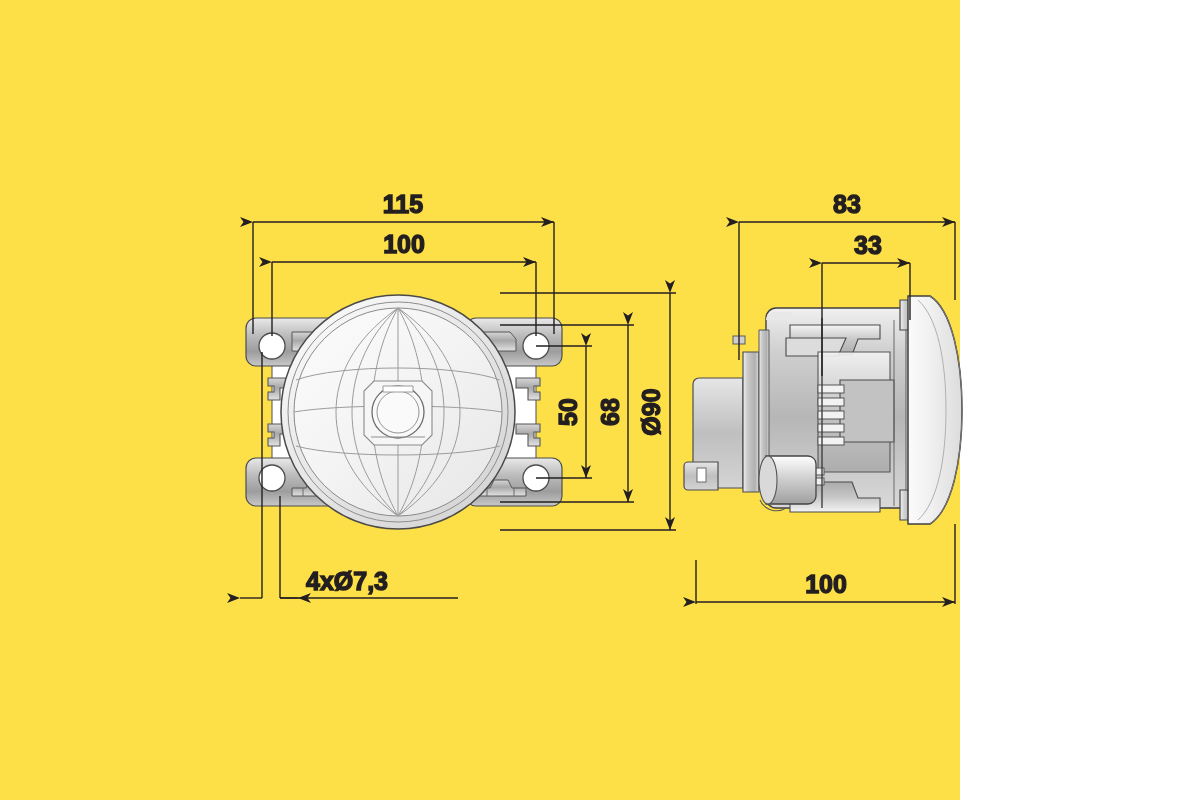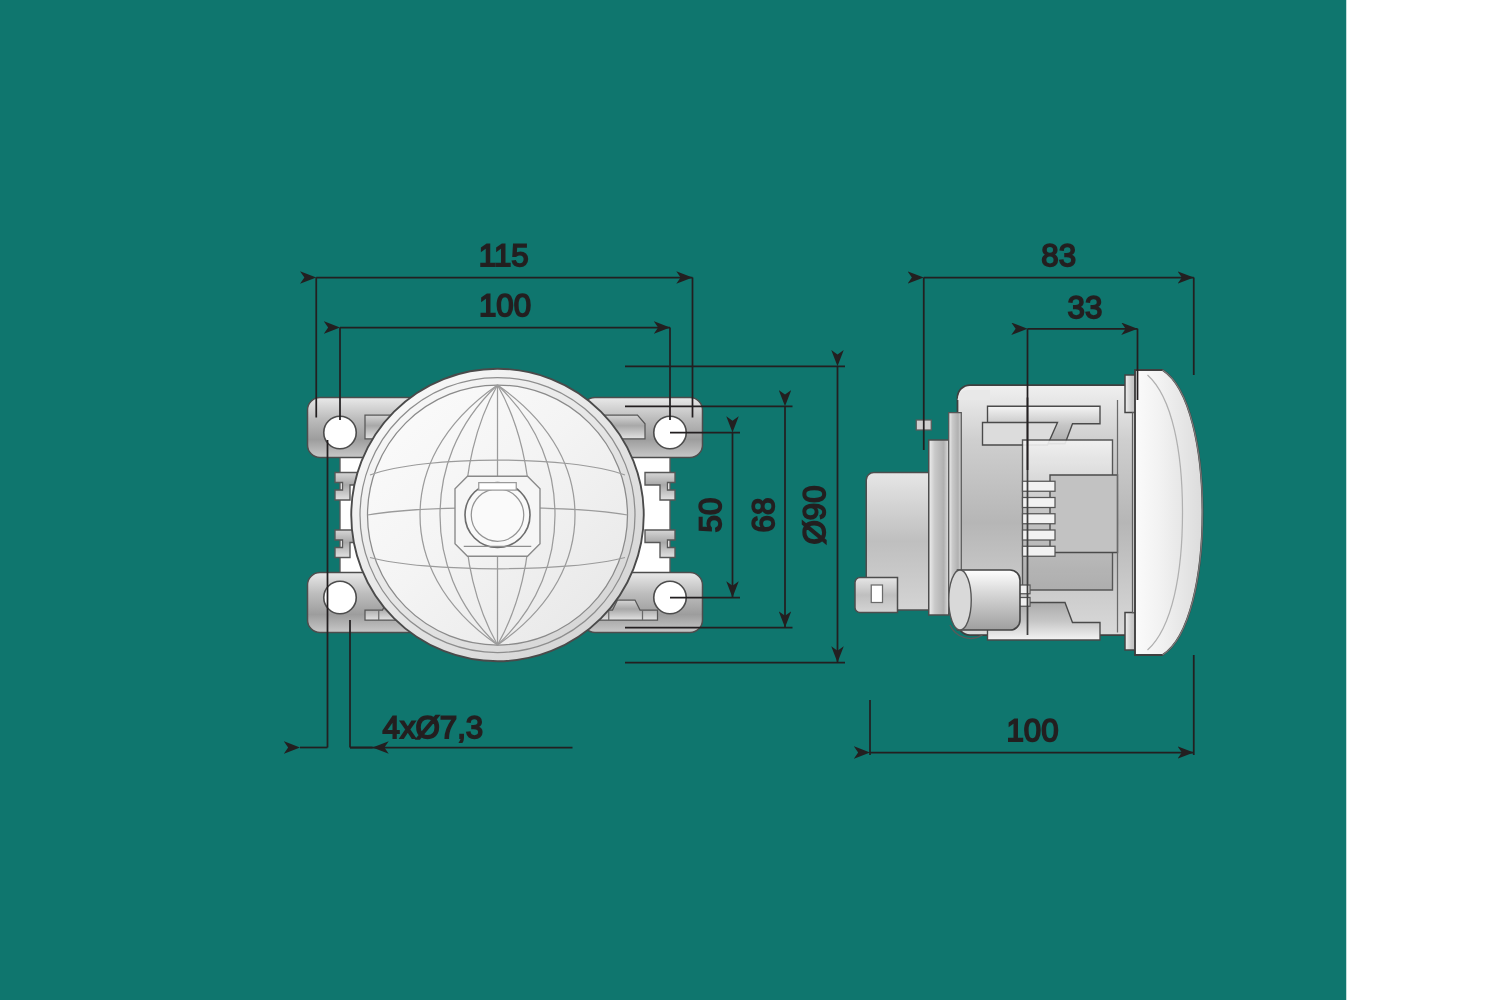--- a/index.html
+++ b/index.html
@@ -1,18 +1,18 @@
 <!DOCTYPE html>
 <html><head>
 <meta charset="utf-8">
 <style>
   html,body{margin:0;padding:0;background:#ffffff;}
   body{width:1200px;height:800px;overflow:hidden;
        font-family:"Liberation Sans","DejaVu Sans",sans-serif;}
-  #stage{position:relative;width:1077px;height:800px;background:#0f766e;}
+  #stage{position:relative;width:960px;height:800px;background:#fde047;font-weight:bold;}
   #stage svg{position:absolute;left:0;top:0;}
   .dimtext{font-family:"Liberation Sans","DejaVu Sans",sans-serif;
            font-size:25px;fill:#231f20;}
 </style>
 </head>
 <body>
 
 <div id="stage">
 <svg width="1200" height="800" viewBox="0 0 1200 800">
   <defs>

